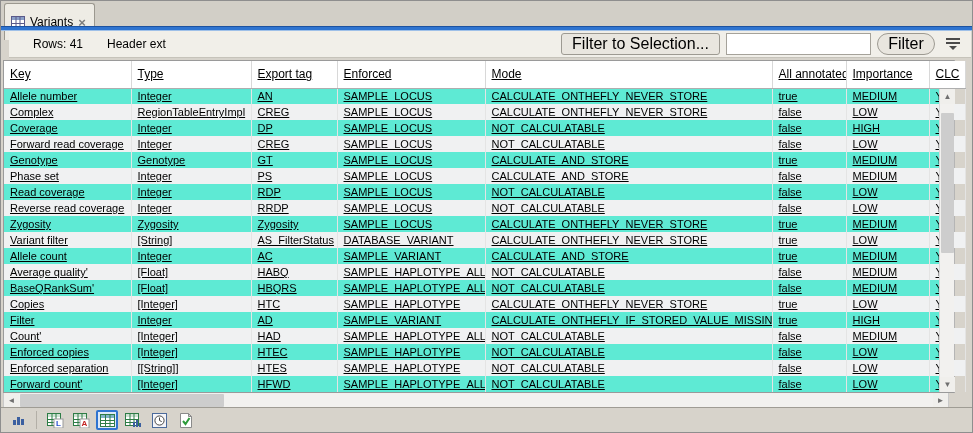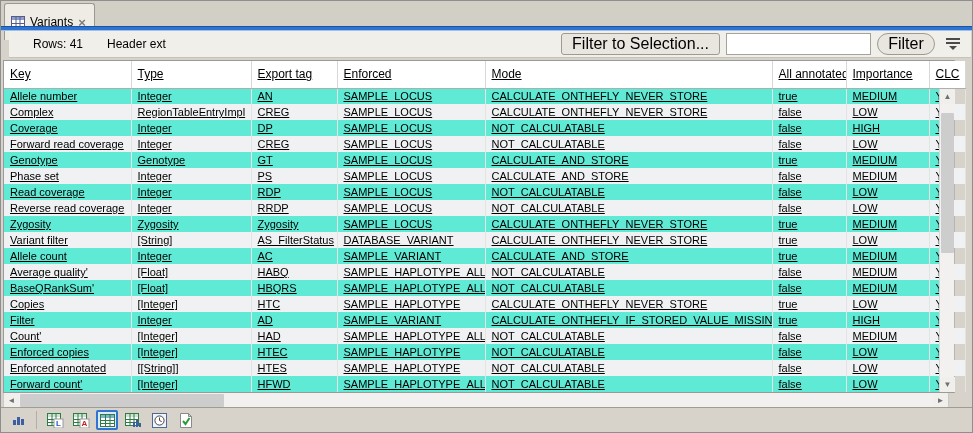--- a/index.html
+++ b/index.html
@@ -304,21 +304,21 @@
             <td>Enforced copies</td>
             <td>[Integer]</td>
             <td>HTEC</td>
             <td>SAMPLE_HAPLOTYPE</td>
             <td>NOT_CALCULATABLE</td>
             <td>false</td>
             <td>LOW</td>
             <td>Yes</td>
           </tr>
           <tr class="alt">
-            <td>Enforced annotated</td>
+            <td>Enforced separation</td>
             <td>[[String]]</td>
             <td>HTES</td>
             <td>SAMPLE_HAPLOTYPE</td>
             <td>NOT_CALCULATABLE</td>
             <td>false</td>
             <td>LOW</td>
             <td>Yes</td>
           </tr>
           <tr>
             <td>Forward count'</td>

